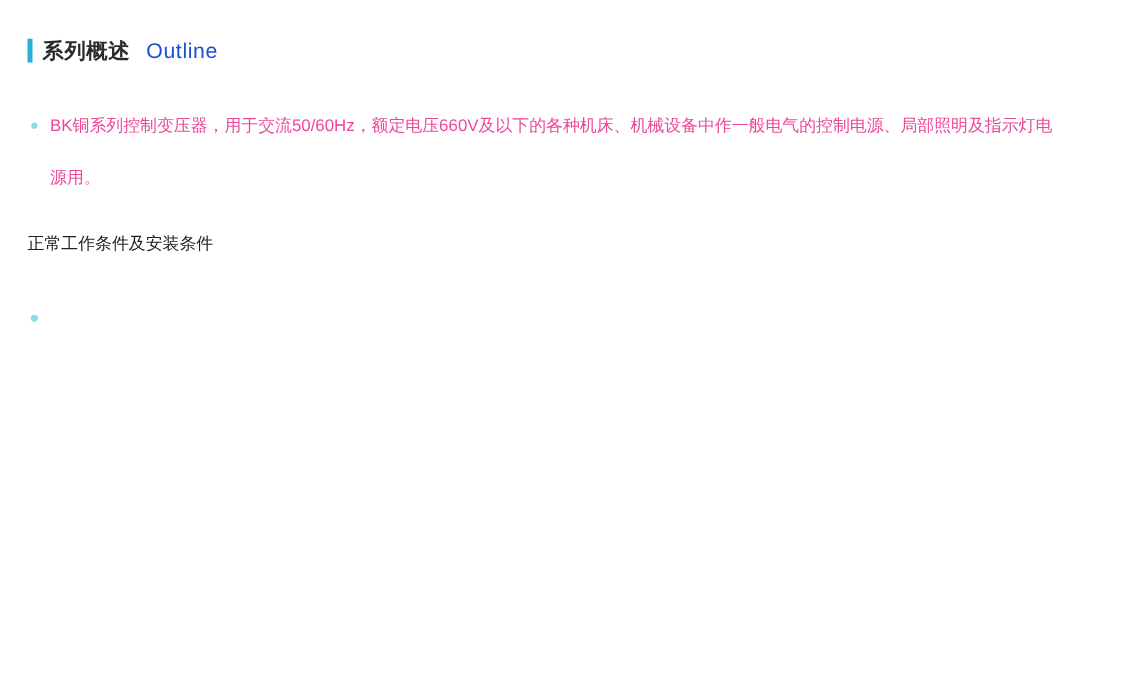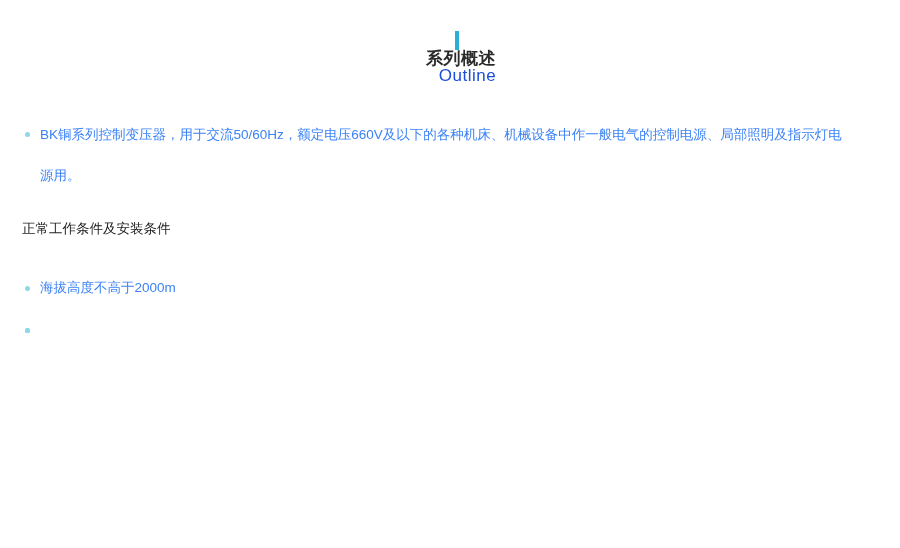--- a/index.html
+++ b/index.html
@@ -20,21 +20,20 @@
     height: 548px;
     box-sizing: border-box;
     padding: 0;
   }
 
   
   .section-head {
     display: flex;
     align-items: center;
     margin: 31px 0 0 22px;
-    flex-direction: column;
   }
   .head-bar {
     width: 4px;
     height: 19px;
     background: #29b0d6;
     margin-right: 8px;
     flex: 0 0 auto;
   }
   .head-cn {
     font-size: 17px;
@@ -54,21 +53,21 @@
   
   .bullet-list {
     list-style: none;
     margin: 0;
     padding: 0;
   }
   .bullet-item {
     position: relative;
     padding-left: 18px;
     font-size: 13.5px;
-    color: #3b82f6;
+    color: #ec4899;
     line-height: 41px;
   }
   .bullet-item .dot {
     position: absolute;
     left: 3px;
     top: 18px;
     width: 5px;
     height: 5px;
     border-radius: 50%;
     background: #8fd8e8;
@@ -118,21 +117,20 @@
       <span class="dot"></span>
       <span>BK铜系列控制变压器，用于交流50/60Hz，额定电压660V及以下的各种机床、机械设备中作一般电气的控制电源、局部照明及指示灯电源用。</span>
     </li>
   </ul>
 
   <div class="subhead">正常工作条件及安装条件</div>
 
   <ul class="bullet-list conditions">
     <li class="bullet-item">
       <span class="dot"></span>
-      <span>海拔高度不高于2000m</span>
     </li>
     <li class="bullet-item">
       <span class="dot"></span>
     </li>
     <li class="bullet-item">
       <span class="dot"></span>
     </li>
     <li class="bullet-item">
       <span class="dot"></span>
     </li>

